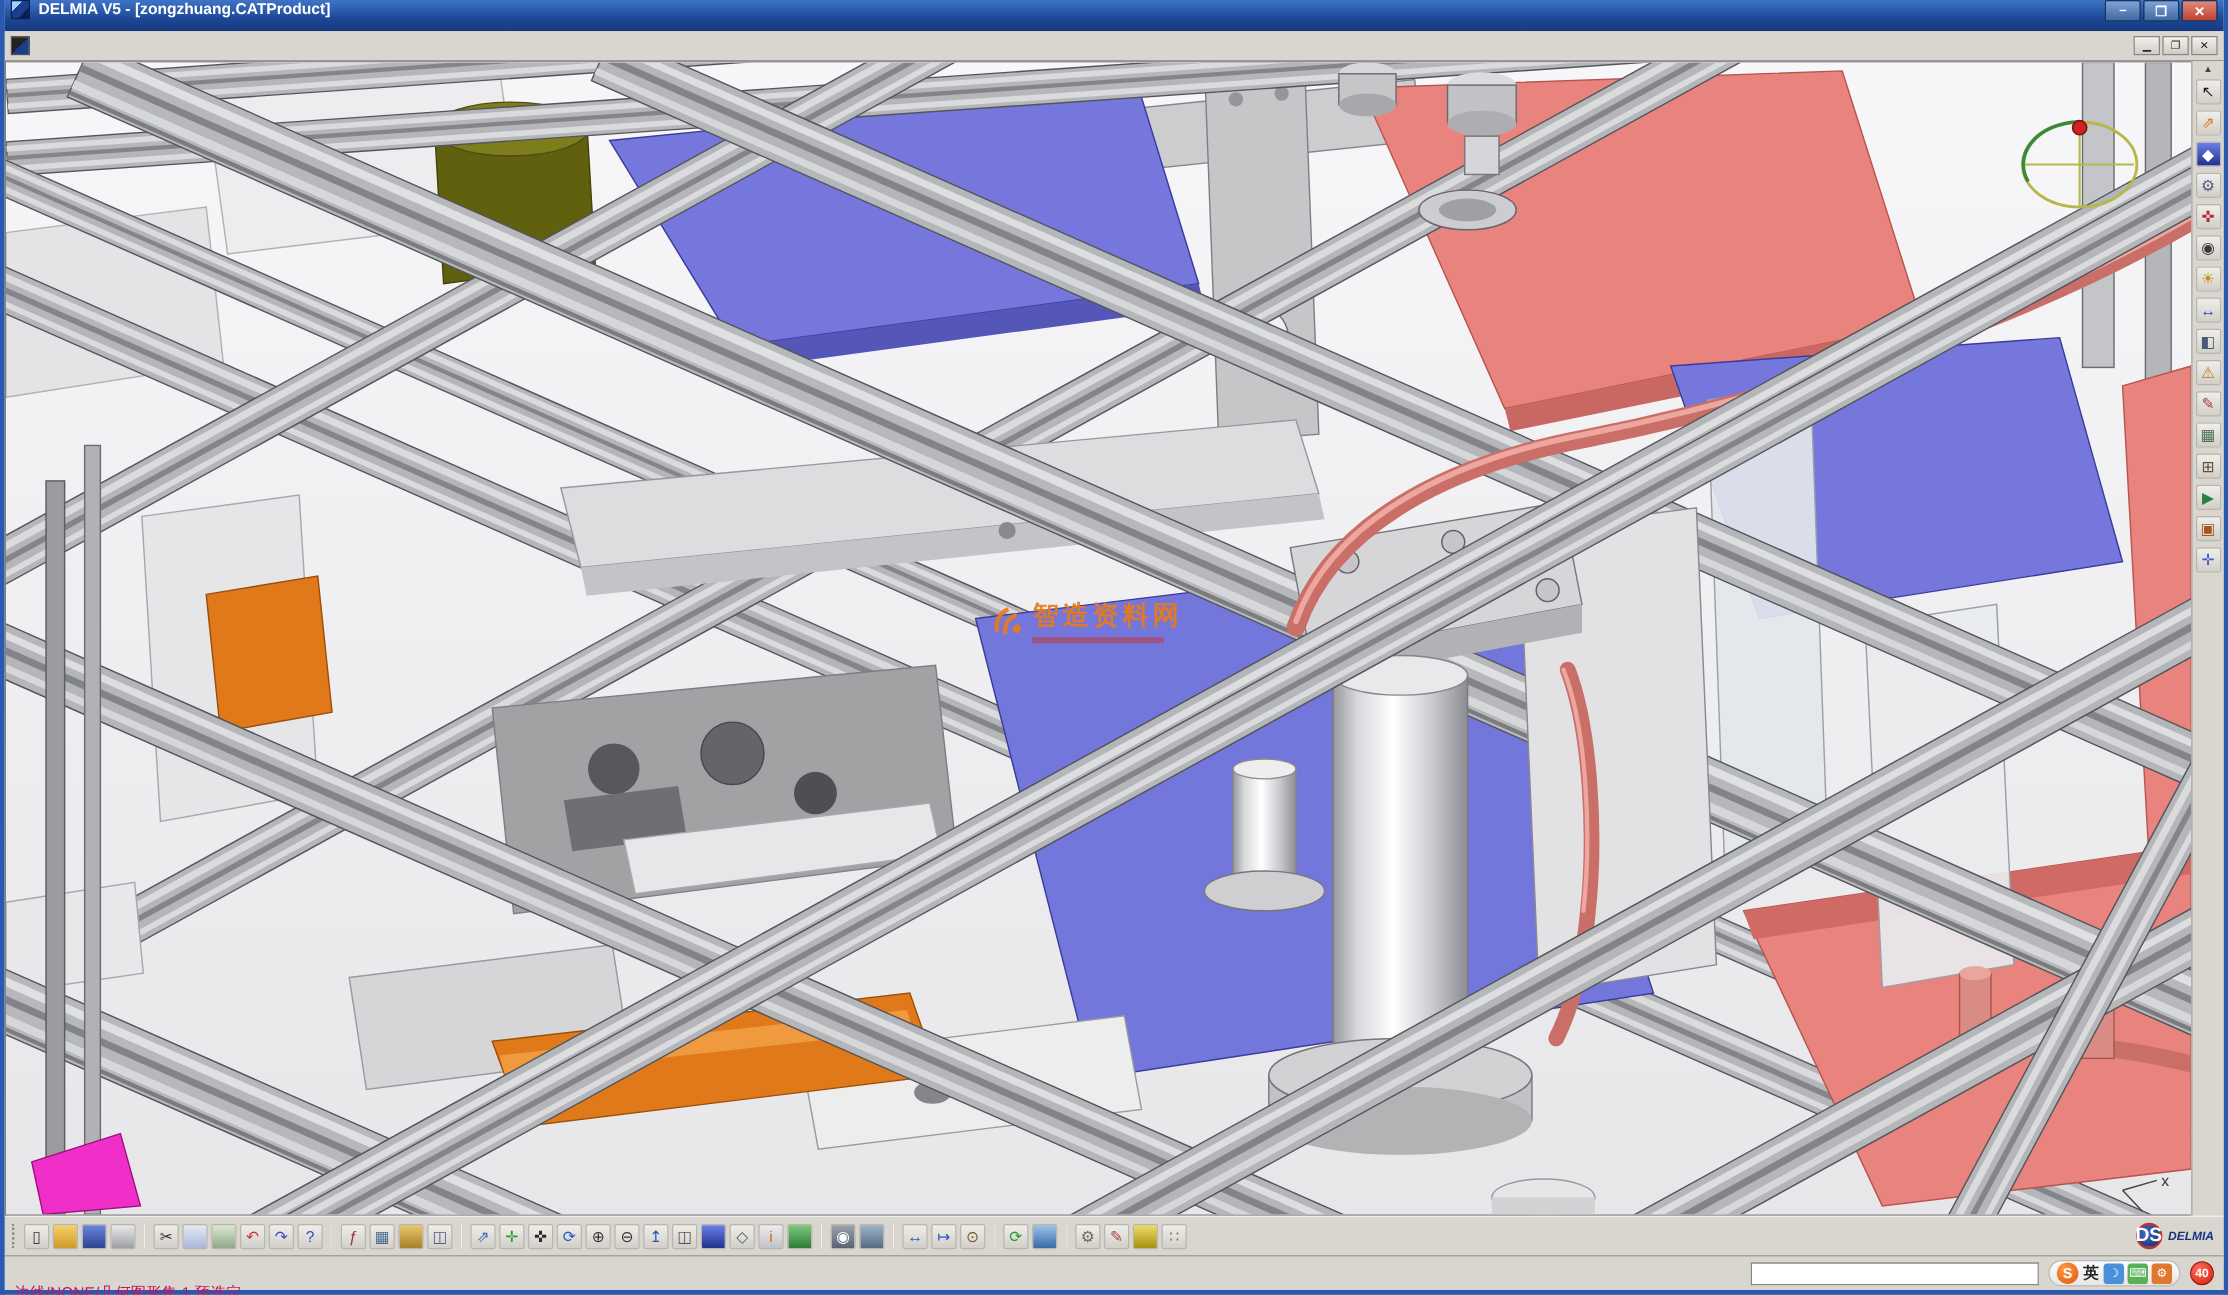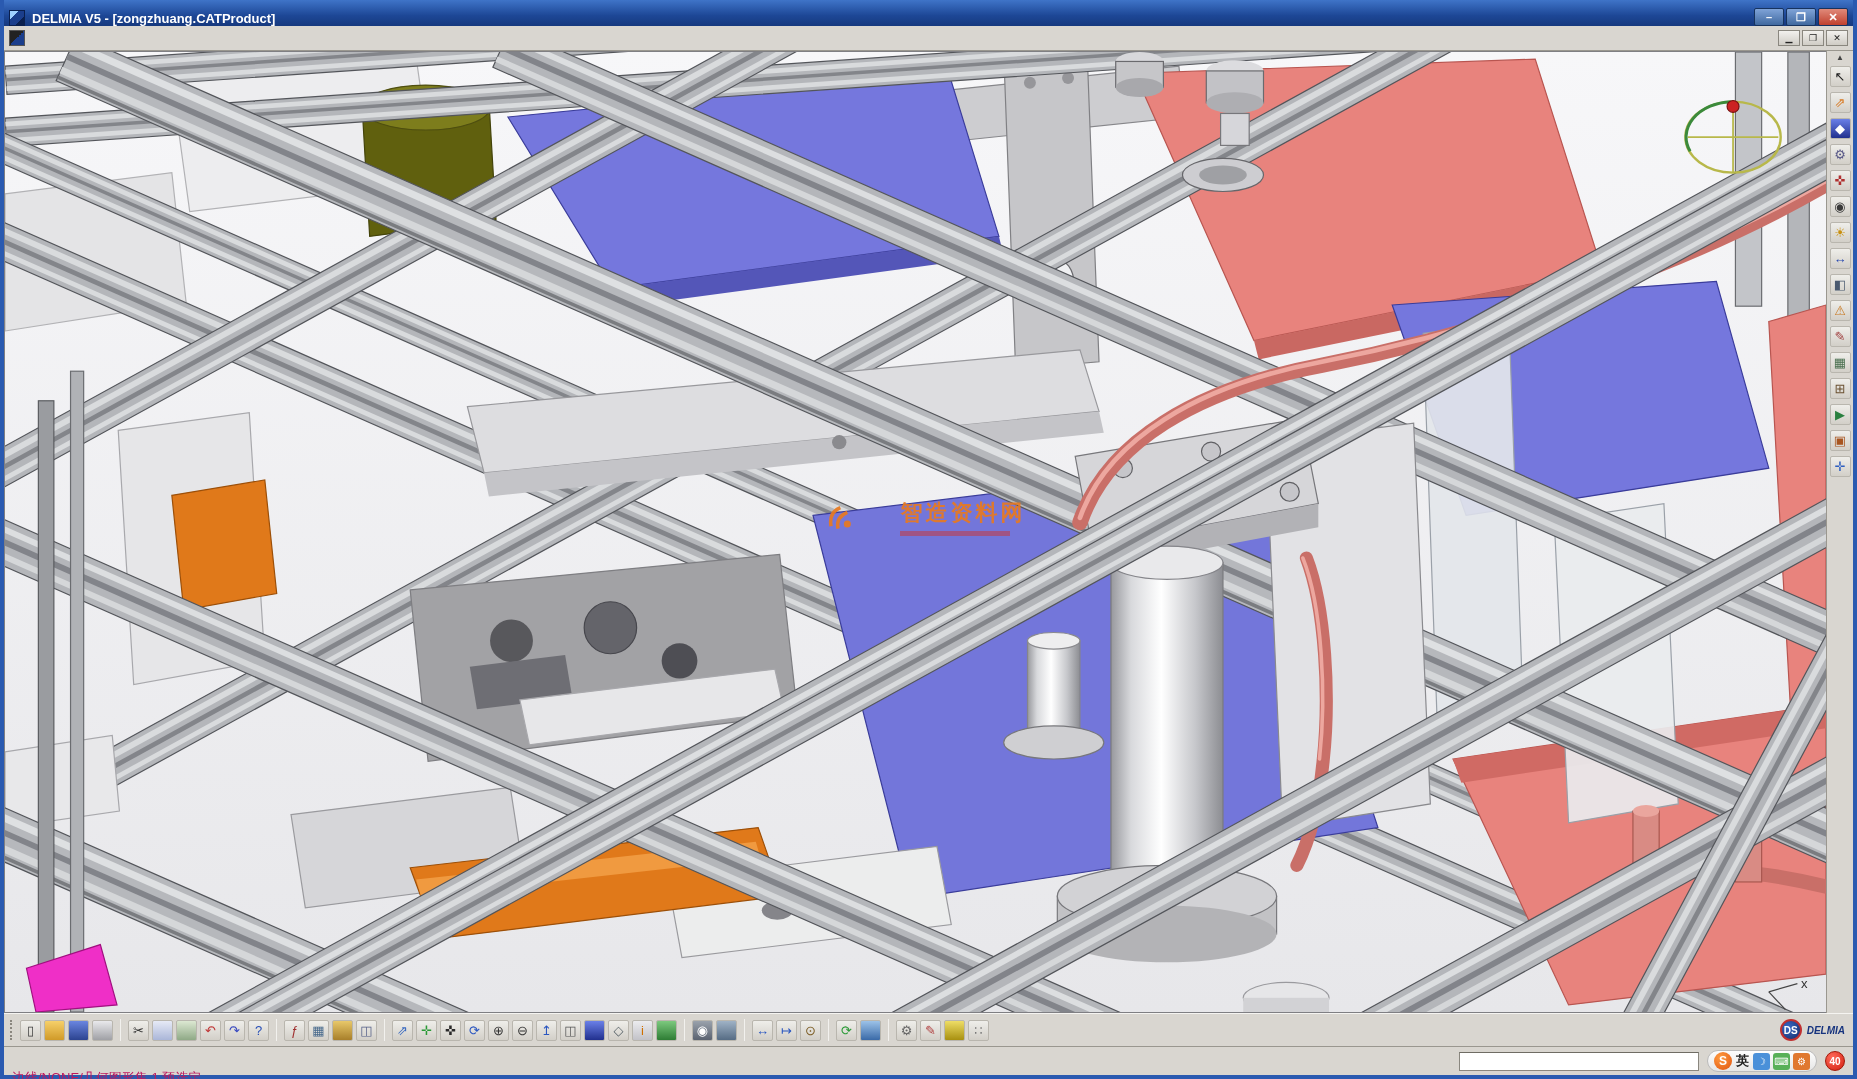--- a/index.html
+++ b/index.html
@@ -2,60 +2,60 @@
 <html><head>
 <meta charset="utf-8">
 <style>
   html,body{margin:0;padding:0;background:#222;}
   *{box-sizing:border-box;}
   .window{width:1857px;height:1079px;display:flex;flex-direction:column;
     border-left:4px solid #2a5ab0;border-right:4px solid #2a5ab0;border-bottom:4px solid #2a5ab0;
     font-family:"Liberation Sans",sans-serif;background:#d9d6d0;}
   
   .titlebar{height:26px;background:linear-gradient(#3f74c8,#1d4796 60%,#16397e);
-    display:flex;align-items:flex-end;color:#fff;font-size:13px;font-weight:bold;padding:0 5px;gap:7px;flex:0 0 auto;}
+    display:flex;align-items:flex-start;color:#fff;font-size:13px;font-weight:bold;padding:0 5px;gap:7px;flex:0 0 auto;}
   .app-icon{width:16px;height:16px;background:linear-gradient(135deg,#9fd0ff 0 30%,#1b3e8c 30% 70%,#0a1f4e 70%);border:1px solid #0a1f4e;}
   .win-buttons{margin-left:auto;display:flex;gap:2px;}
   .win-btn{width:30px;height:18px;display:flex;align-items:center;justify-content:center;
     background:linear-gradient(#7fa3d8,#40699f);border:1px solid #17335e;font-size:11px;color:#fff;border-radius:2px;cursor:default;}
   .win-btn.close{background:linear-gradient(#e08a7a,#c0402e);}
   
   .menubar{height:25px;background:#d9d6d0;border-bottom:1px solid #9a978f;display:flex;align-items:center;
     padding:0 5px;font-size:13px;color:#111;flex:0 0 auto;}
   .menu-appglyph{width:16px;height:16px;margin-right:7px;background:linear-gradient(135deg,#222 0 50%,#1b3e8c 50%);border:1px solid #555;}
   .menu-items{display:flex;gap:2px;}
   .menu-item{padding:3px 8px;white-space:nowrap;}
   .mdi-buttons{margin-left:auto;display:flex;gap:2px;}
   .mdi-btn{width:22px;height:16px;font-size:9px;display:flex;align-items:center;justify-content:center;
     background:linear-gradient(#f2f1ee,#cfccc5);border:1px solid #8a877f;color:#222;}
   
   .main{flex:1;display:flex;min-height:0;}
   .viewport{flex:1;position:relative;background:#f2f2f4;border:1px solid #7f7f83;border-right:none;overflow:hidden;}
   svg.scene{position:absolute;inset:0;width:100%;height:100%;}
   .watermark{position:absolute;left:45%;top:46.5%;display:flex;align-items:center;gap:8px;opacity:.92;}
-  .wm-col{display:flex;flex-direction:column;gap:3px;margin-left:40px;}
+  .wm-col{display:flex;flex-direction:column;gap:3px;}
   .wm-text{color:#e87a20;font-size:22px;font-weight:bold;letter-spacing:3px;white-space:nowrap;}
   .wm-sub{width:110px;height:5px;background:rgba(204,51,51,.55);}
   
   .right-toolbar{width:27px;background:#d9d6d0;border-left:1px solid #9a978f;display:flex;flex-direction:column;
     align-items:center;padding-top:2px;gap:4px;flex:0 0 auto;}
   .rt-scroll{font-size:8px;color:#444;width:21px;text-align:center;cursor:default;}
   .rt-icons{display:flex;flex-direction:column;gap:5px;align-items:center;}
   .tool-icon{width:21px;height:21px;display:flex;align-items:center;justify-content:center;
     border:1px solid #b9b6ae;border-radius:2px;background:linear-gradient(#efeeea,#d2cfc8);cursor:default;}
   .tool-glyph{font-size:13px;line-height:1;}
   
   .bottom-toolbar{height:33px;background:#d9d6d0;border-top:1px solid #f5f4f1;display:flex;align-items:center;
     padding:0 6px;gap:3px;flex:0 0 auto;}
   .tb-grip{width:3px;height:20px;border-left:2px dotted #8a877f;margin-right:4px;}
   .tb-group{display:flex;gap:3px;align-items:center;}
   .tb-sep{width:1px;height:22px;background:#a5a29a;border-right:1px solid #f2f1ee;margin:0 4px;}
   .ds-logo{margin-left:auto;display:flex;align-items:center;gap:5px;padding-right:2px;}
   .ds-mark{width:22px;height:22px;border-radius:50%;background:radial-gradient(circle at 35% 35%,#3a6ac8,#122b66);
-    color:#fff;font-weight:bold;font-size:10px;display:flex;align-items:center;justify-content:center;border:2px solid #c03030;}
+    color:#fff;font-weight:bold;font-size:16px;display:flex;align-items:center;justify-content:center;border:2px solid #c03030;}
   .ds-name{color:#16337e;font-weight:bold;font-style:italic;font-size:10px;}
   
   .statusbar{height:29px;background:#d9d6d0;border-top:1px solid #9a978f;display:flex;align-items:center;
     padding:0 8px;font-size:13px;gap:8px;flex:0 0 auto;}
   .status-msg{color:#be185d;white-space:nowrap;margin-top:33px;}
   .power-input{margin-left:auto;width:240px;height:19px;border:1px solid #8a877f;border-top-color:#6f6c64;
     background:#fff;font-size:12px;padding:0 4px;font-family:"Liberation Sans",sans-serif;}
   .ime-bar{display:flex;align-items:center;gap:4px;background:linear-gradient(#fdfdfd,#e6e6e6);
     border:1px solid #bbb;border-radius:11px;padding:1px 6px;height:22px;}
   .ime-logo{width:18px;height:18px;border-radius:50%;background:radial-gradient(circle at 35% 30%,#ff9a40,#e05510);

